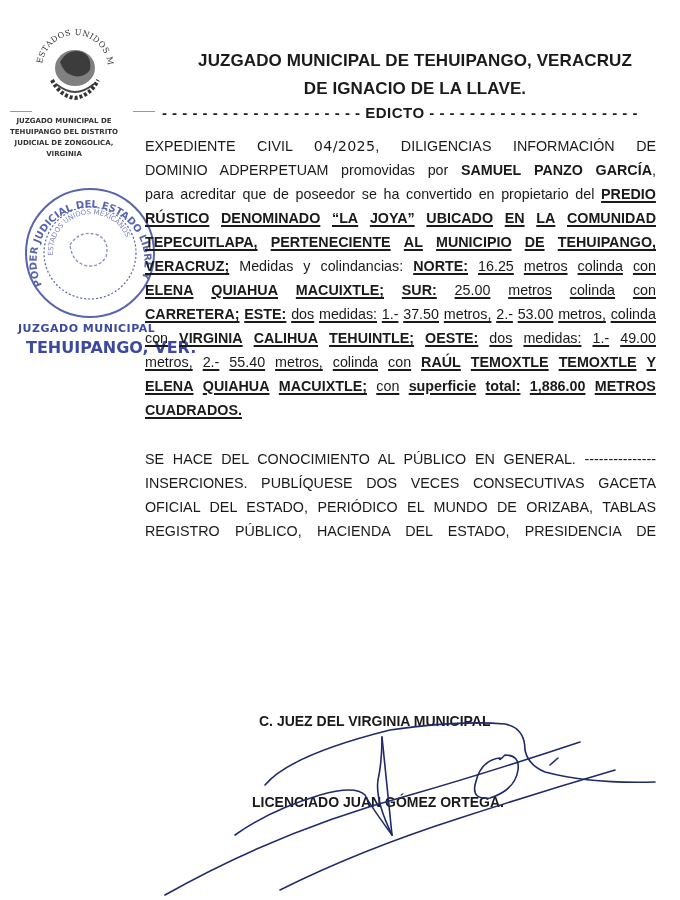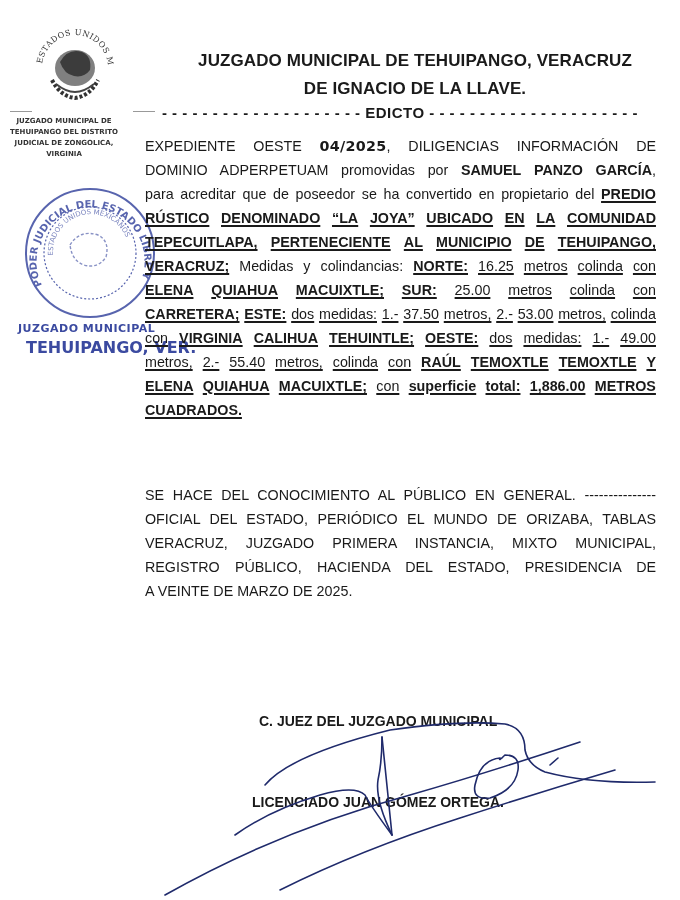--- a/index.html
+++ b/index.html
@@ -6,22 +6,22 @@
   body { width:680px; height:900px; background:#ffffff; position:relative; overflow:hidden;
          font-family:"Liberation Sans", sans-serif; color:#1a1a1a; }
   .abs { position:absolute; }
   .title { font-weight:bold; font-size:17px; text-align:center; color:#1a1a1a; letter-spacing:0.1px; }
   .edicto-line { left:145px; width:510px; top:104px; font-size:15px; font-weight:bold; text-align:center; white-space:nowrap; overflow:hidden; letter-spacing:0.5px; }
   .para { left:145px; width:511px; font-size:14.3px; line-height:24px; text-align:justify; }
   .line { display:block; height:24px; text-align:justify; text-align-last:justify; white-space:nowrap; }
   .line.last { text-align-last:left; }
   .line span { white-space:pre; }
   .b { font-weight:bold; }
-  .mono { font-family:"DejaVu Sans", sans-serif; font-weight:bold; letter-spacing:0.3px; }
-  .p2 { font-size:14.3px;margin-top:36px; }
+  .mono { font-family:"DejaVu Sans", sans-serif; font-weight:normal; letter-spacing:0.3px; }
+  .p2 { font-size:14.3px; }
   .court-label { left:8px; width:112px; top:116px; font-size:7px; line-height:11px; text-align:center; font-weight:bold; color:#333; font-family:"DejaVu Sans", sans-serif; }
   .seal-text { font-family:"DejaVu Sans", sans-serif; font-weight:bold; font-size:11px; color:#3b4aa0; }
   .sig-title { font-size:14px; font-weight:bold; }
   .dash-small { position:absolute; height:1px; background:#999; }
 </style>
 </head>
 <body>
 
 <div class="abs" style="left:30px; top:18px; width:90px; height:90px;">
   <svg width="90" height="90" viewBox="0 0 90 90">
@@ -66,43 +66,42 @@
     <text font-family="DejaVu Sans, sans-serif" font-size="7" fill="#3b4aa0" opacity="0.8">
       <textPath href="#sealInner" startOffset="8%">ESTADOS UNIDOS MEXICANOS</textPath>
     </text>
     <path d="M48 60 Q58 44 76 50 Q88 56 84 72 Q76 84 62 80 Q50 76 48 60Z" fill="none" stroke="#3b4aa0" stroke-width="1.4" stroke-dasharray="3 2" opacity="0.7"></path>
   </svg>
 </div>
 <div class="abs seal-text" style="left:18px; top:322px; letter-spacing:0.5px;">JUZGADO MUNICIPAL</div>
 <div class="abs seal-text" style="left:26px; top:338px; font-size:16px;">TEHUIPANGO, VER.</div>
 
 <div class="abs para" id="p1" style="top:134px;">
-    <div class="line"><span class="">EXPEDIENTE</span> <span class="">OESTE</span> <span class="b mono">04/2025</span><span class="">,</span> <span class="">DILIGENCIAS</span> <span class="">INFORMACIÓN</span> <span class="">DE</span></div>
+    <div class="line"><span class="">EXPEDIENTE</span> <span class="">CIVIL</span> <span class="b mono">04/2025</span><span class="">,</span> <span class="">DILIGENCIAS</span> <span class="">INFORMACIÓN</span> <span class="">DE</span></div>
     <div class="line"><span class="">DOMINIO</span> <span class="">ADPERPETUAM</span> <span class="">promovidas</span> <span class="">por</span> <span class="b">SAMUEL</span> <span class="b">PANZO</span> <span class="b">GARCÍA</span><span class="">,</span></div>
     <div class="line"><span class="">para</span> <span class="">acreditar</span> <span class="">que</span> <span class="">de</span> <span class="">poseedor</span> <span class="">se</span> <span class="">ha</span> <span class="">convertido</span> <span class="">en</span> <span class="">propietario</span> <span class="">del</span> <span class="b" style="text-decoration: underline 1.5px; text-underline-offset: 2px;">PREDIO</span></div>
     <div class="line"><span class="b" style="text-decoration: underline 1.5px; text-underline-offset: 2px;">RÚSTICO</span> <span class="b" style="text-decoration: underline 1.5px; text-underline-offset: 2px;">DENOMINADO</span> <span class="b" style="text-decoration: underline 1.5px; text-underline-offset: 2px;">“LA</span> <span class="b" style="text-decoration: underline 1.5px; text-underline-offset: 2px;">JOYA”</span> <span class="b" style="text-decoration: underline 1.5px; text-underline-offset: 2px;">UBICADO</span> <span class="b" style="text-decoration: underline 1.5px; text-underline-offset: 2px;">EN</span> <span class="b" style="text-decoration: underline 1.5px; text-underline-offset: 2px;">LA</span> <span class="b" style="text-decoration: underline 1.5px; text-underline-offset: 2px;">COMUNIDAD</span></div>
     <div class="line"><span class="b" style="text-decoration: underline 1.5px; text-underline-offset: 2px;">TEPECUITLAPA,</span> <span class="b" style="text-decoration: underline 1.5px; text-underline-offset: 2px;">PERTENECIENTE</span> <span class="b" style="text-decoration: underline 1.5px; text-underline-offset: 2px;">AL</span> <span class="b" style="text-decoration: underline 1.5px; text-underline-offset: 2px;">MUNICIPIO</span> <span class="b" style="text-decoration: underline 1.5px; text-underline-offset: 2px;">DE</span> <span class="b" style="text-decoration: underline 1.5px; text-underline-offset: 2px;">TEHUIPANGO,</span></div>
     <div class="line"><span class="b" style="text-decoration: underline 1.5px; text-underline-offset: 2px;">VERACRUZ;</span> <span class="">Medidas</span> <span class="">y</span> <span class="">colindancias:</span> <span class="b" style="text-decoration: underline 1.5px; text-underline-offset: 2px;">NORTE:</span> <span class="" style="text-decoration: underline 1.5px; text-underline-offset: 2px;">16.25</span> <span class="" style="text-decoration: underline 1.5px; text-underline-offset: 2px;">metros</span> <span class="" style="text-decoration: underline 1.5px; text-underline-offset: 2px;">colinda</span> <span class="" style="text-decoration: underline 1.5px; text-underline-offset: 2px;">con</span></div>
     <div class="line"><span class="b" style="text-decoration: underline 1.5px; text-underline-offset: 2px;">ELENA</span> <span class="b" style="text-decoration: underline 1.5px; text-underline-offset: 2px;">QUIAHUA</span> <span class="b" style="text-decoration: underline 1.5px; text-underline-offset: 2px;">MACUIXTLE;</span> <span class="b" style="text-decoration: underline 1.5px; text-underline-offset: 2px;">SUR:</span> <span class="" style="text-decoration: underline 1.5px; text-underline-offset: 2px;">25.00</span> <span class="" style="text-decoration: underline 1.5px; text-underline-offset: 2px;">metros</span> <span class="" style="text-decoration: underline 1.5px; text-underline-offset: 2px;">colinda</span> <span class="" style="text-decoration: underline 1.5px; text-underline-offset: 2px;">con</span></div>
     <div class="line"><span class="b" style="text-decoration: underline 1.5px; text-underline-offset: 2px;">CARRETERA;</span> <span class="b" style="text-decoration: underline 1.5px; text-underline-offset: 2px;">ESTE:</span> <span class="" style="text-decoration: underline 1.5px; text-underline-offset: 2px;">dos</span> <span class="" style="text-decoration: underline 1.5px; text-underline-offset: 2px;">medidas:</span> <span class="" style="text-decoration: underline 1.5px; text-underline-offset: 2px;">1.-</span> <span class="" style="text-decoration: underline 1.5px; text-underline-offset: 2px;">37.50</span> <span class="" style="text-decoration: underline 1.5px; text-underline-offset: 2px;">metros,</span> <span class="" style="text-decoration: underline 1.5px; text-underline-offset: 2px;">2.-</span> <span class="" style="text-decoration: underline 1.5px; text-underline-offset: 2px;">53.00</span> <span class="" style="text-decoration: underline 1.5px; text-underline-offset: 2px;">metros,</span> <span class="" style="text-decoration: underline 1.5px; text-underline-offset: 2px;">colinda</span></div>
     <div class="line"><span class="" style="text-decoration: underline 1.5px; text-underline-offset: 2px;">con</span> <span class="b" style="text-decoration: underline 1.5px; text-underline-offset: 2px;">VIRGINIA</span> <span class="b" style="text-decoration: underline 1.5px; text-underline-offset: 2px;">CALIHUA</span> <span class="b" style="text-decoration: underline 1.5px; text-underline-offset: 2px;">TEHUINTLE;</span> <span class="b" style="text-decoration: underline 1.5px; text-underline-offset: 2px;">OESTE:</span> <span class="" style="text-decoration: underline 1.5px; text-underline-offset: 2px;">dos</span> <span class="" style="text-decoration: underline 1.5px; text-underline-offset: 2px;">medidas:</span> <span class="" style="text-decoration: underline 1.5px; text-underline-offset: 2px;">1.-</span> <span class="" style="text-decoration: underline 1.5px; text-underline-offset: 2px;">49.00</span></div>
     <div class="line"><span class="" style="text-decoration: underline 1.5px; text-underline-offset: 2px;">metros,</span> <span class="" style="text-decoration: underline 1.5px; text-underline-offset: 2px;">2.-</span> <span class="" style="text-decoration: underline 1.5px; text-underline-offset: 2px;">55.40</span> <span class="" style="text-decoration: underline 1.5px; text-underline-offset: 2px;">metros,</span> <span class="" style="text-decoration: underline 1.5px; text-underline-offset: 2px;">colinda</span> <span class="" style="text-decoration: underline 1.5px; text-underline-offset: 2px;">con</span> <span class="b" style="text-decoration: underline 1.5px; text-underline-offset: 2px;">RAÚL</span> <span class="b" style="text-decoration: underline 1.5px; text-underline-offset: 2px;">TEMOXTLE</span> <span class="b" style="text-decoration: underline 1.5px; text-underline-offset: 2px;">TEMOXTLE</span> <span class="b" style="text-decoration: underline 1.5px; text-underline-offset: 2px;">Y</span></div>
     <div class="line"><span class="b" style="text-decoration: underline 1.5px; text-underline-offset: 2px;">ELENA</span> <span class="b" style="text-decoration: underline 1.5px; text-underline-offset: 2px;">QUIAHUA</span> <span class="b" style="text-decoration: underline 1.5px; text-underline-offset: 2px;">MACUIXTLE;</span> <span class="" style="text-decoration: underline 1.5px; text-underline-offset: 2px;">con</span> <span class="b" style="text-decoration: underline 1.5px; text-underline-offset: 2px;">superficie</span> <span class="b" style="text-decoration: underline 1.5px; text-underline-offset: 2px;">total:</span> <span class="b" style="text-decoration: underline 1.5px; text-underline-offset: 2px;">1,886.00</span> <span class="b" style="text-decoration: underline 1.5px; text-underline-offset: 2px;">METROS</span></div>
     <div class="line last"><span class="b" style="text-decoration: underline 1.5px; text-underline-offset: 2px;">CUADRADOS.</span></div>
   </div>
 
 <div class="abs para p2" id="p2" style="top:447px;">
     <div class="line" style="white-space: normal;">SE HACE DEL CONOCIMIENTO AL PÚBLICO EN GENERAL. ---------------</div>
+    <div class="line" style="white-space: normal;">INSERCIONES. PUBLÍQUESE DOS VECES CONSECUTIVAS GACETA</div>
     <div class="line" style="white-space: normal;">OFICIAL DEL ESTADO, PERIÓDICO EL MUNDO DE ORIZABA, TABLAS</div>
-    <div class="line" style="white-space: normal;">VERACRUZ, JUZGADO PRIMERA INSTANCIA, MIXTO MUNICIPAL,</div>
     <div class="line" style="white-space: normal;">REGISTRO PÚBLICO, HACIENDA DEL ESTADO, PRESIDENCIA DE</div>
-    <div class="line last" style="white-space: normal;">A VEINTE DE MARZO DE 2025.</div>
   </div>
 
-<div class="abs sig-title" style="left:259px; top:713px;">C. JUEZ DEL JUZGADO MUNICIPAL</div>
+<div class="abs sig-title" style="left:259px; top:713px;">C. JUEZ DEL VIRGINIA MUNICIPAL</div>
 <div class="abs sig-title" style="left:252px; top:794px;">LICENCIADO JUAN GÓMEZ ORTEGA.</div>
 
 <div class="abs" style="left:160px; top:700px; width:510px; height:200px; pointer-events:none;">
   <svg width="510" height="200" viewBox="0 0 510 200">
     <g fill="none" stroke="#1f2a6b" stroke-width="1.6" stroke-linecap="round">
       <path d="M5 195 Q120 130 250 95 Q330 72 420 42"></path>
       <path d="M105 85 Q130 55 230 30 Q300 20 345 24 Q365 28 365 50 Q368 65 385 72 Q430 84 495 82"></path>
       <path d="M222 37 L232 135"></path>
       <path d="M232 135 Q210 105 205 95 Q195 85 160 95 Q110 110 75 135"></path>
       <path d="M232 135 Q215 100 218 80 Q222 62 222 37"></path>

